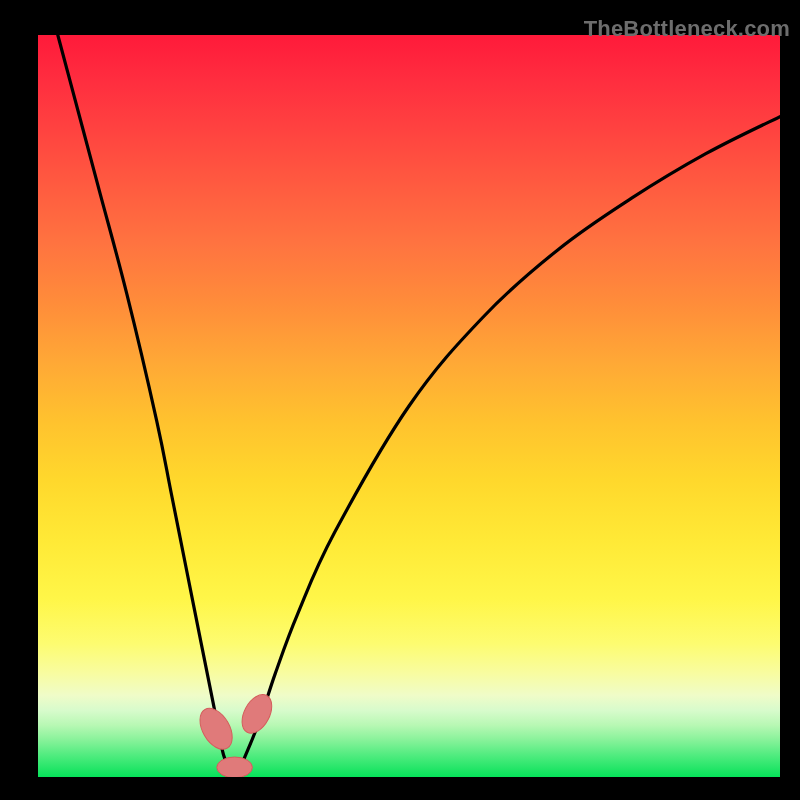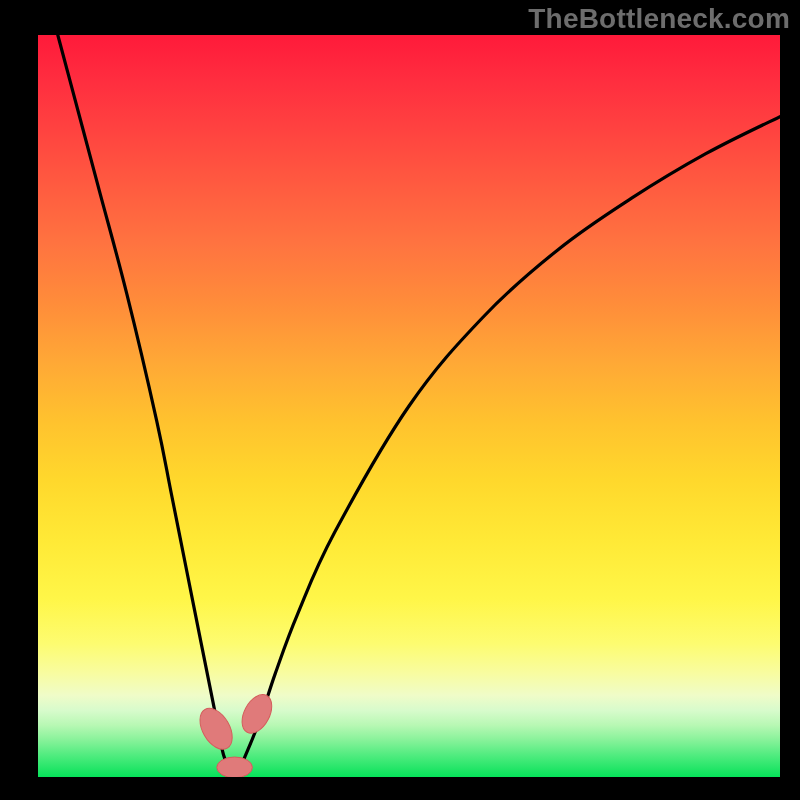--- a/index.html
+++ b/index.html
@@ -58,24 +58,24 @@
   }
   .curve-svg {
     position: absolute;
     left: 0;
     top: 0;
     width: 742px;
     height: 742px;
   }
   .attribution {
     position: absolute;
-    top: 3px;
+    top: 16px;
     right: 10px;
     font-family: Arial, Helvetica, sans-serif;
-    font-size: 28px;
+    font-size: 22px;
     font-weight: 600;
     color: #6d6d6d;
     letter-spacing: 0.2px;
   }
   .blob {
     fill: #e07a7a;
     stroke: #d45c5c;
     stroke-width: 1;
   }
 </style>

